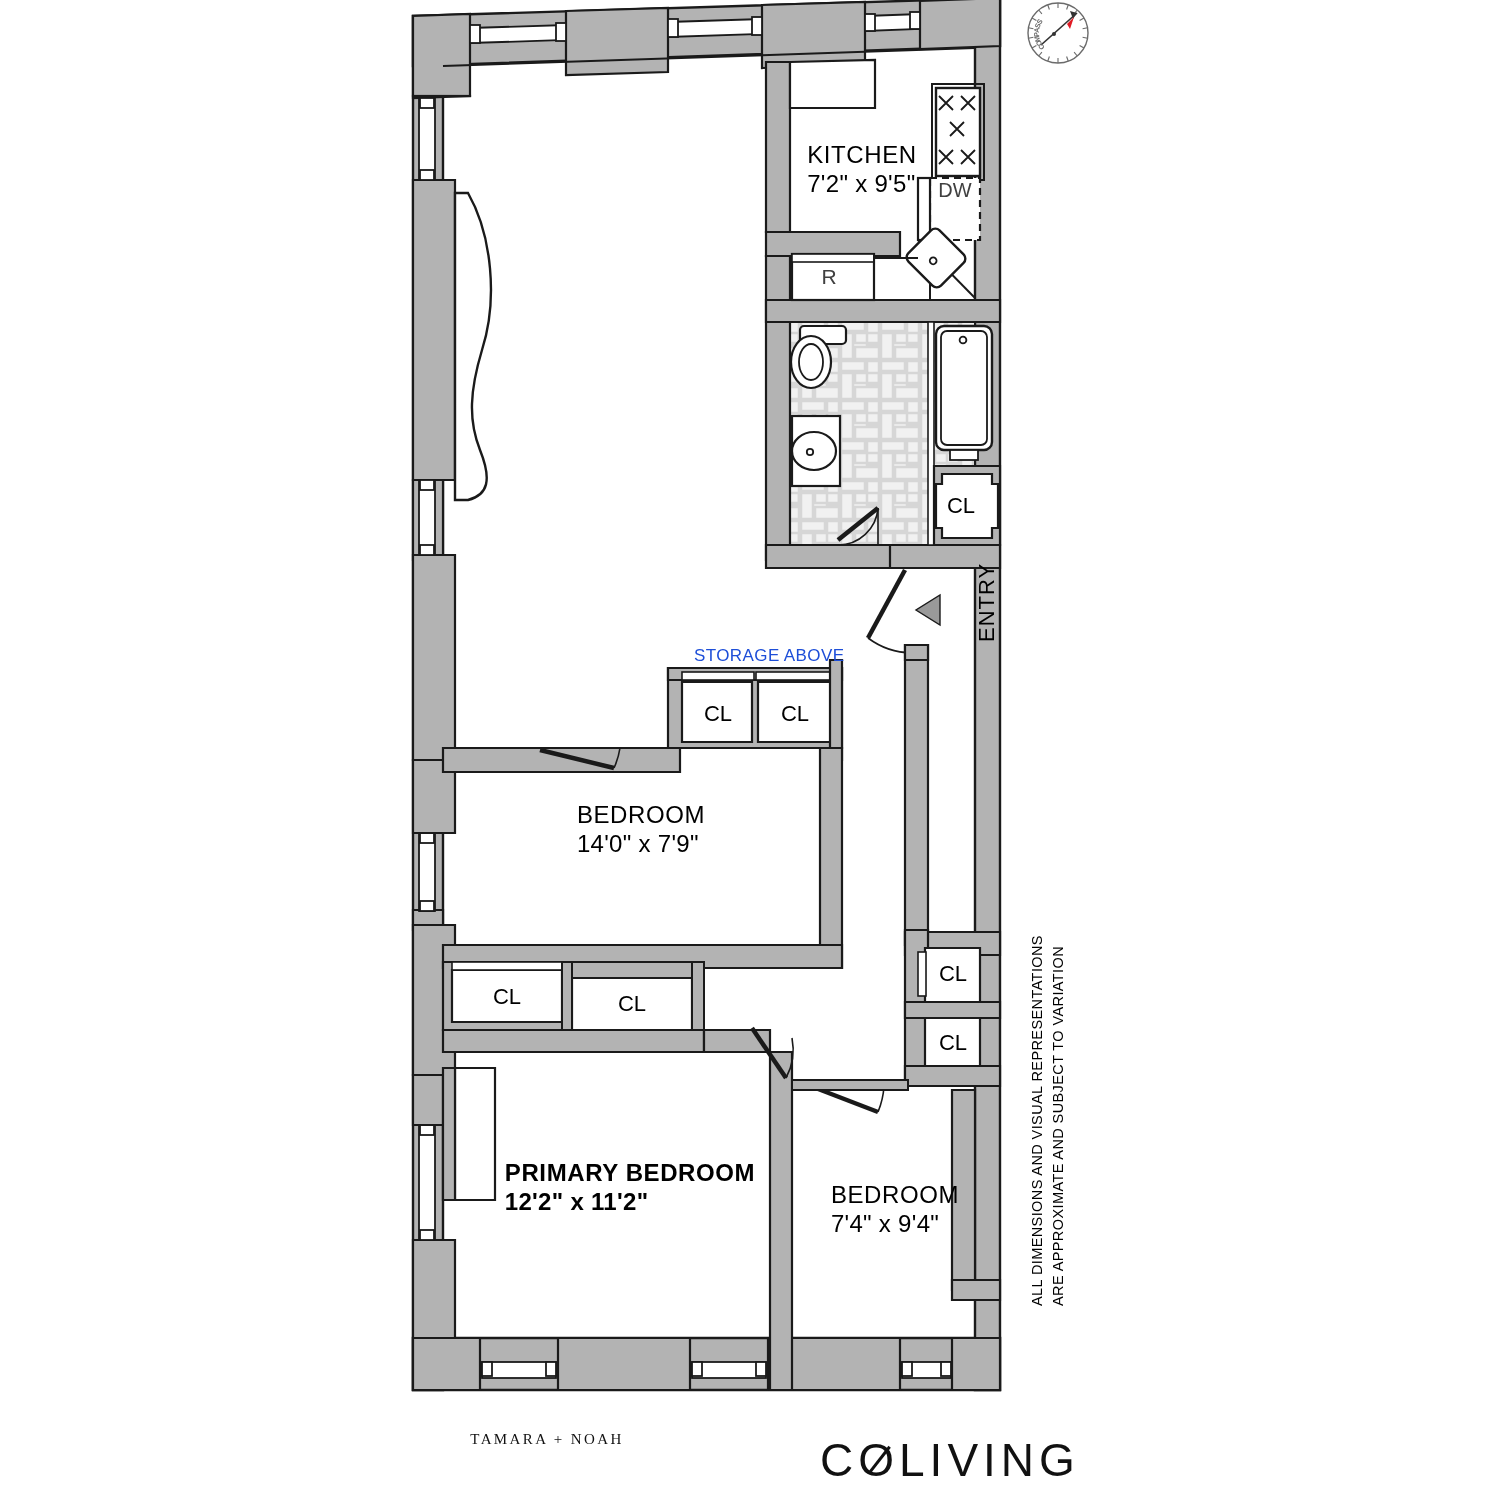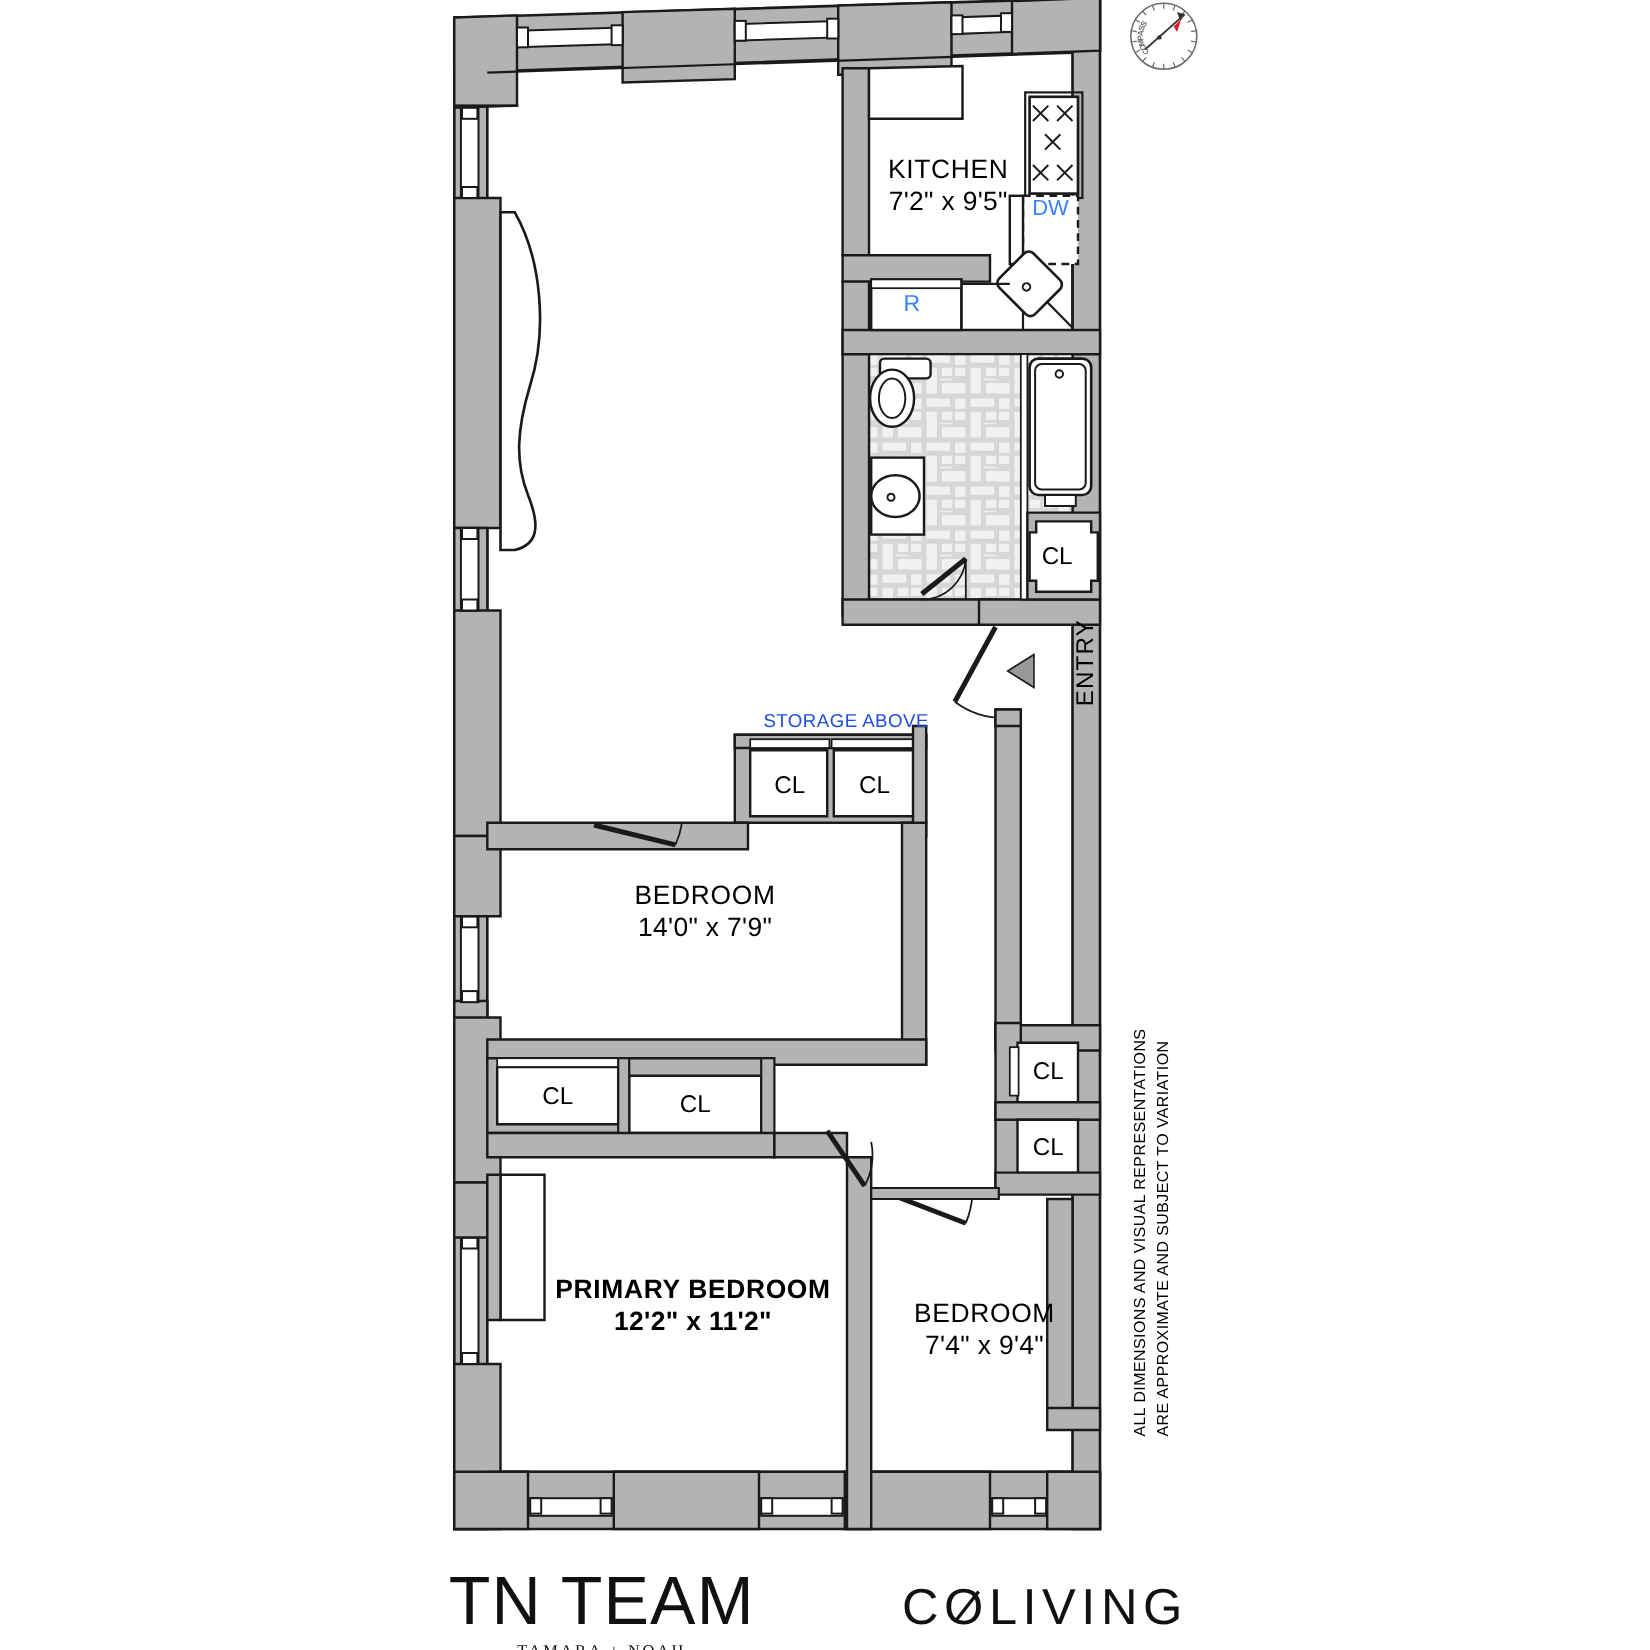--- a/index.html
+++ b/index.html
@@ -15,21 +15,21 @@
     overflow: hidden;
   }
   .svg-layer {
     position: absolute;
     left: 0; top: 0;
     width: 1500px;
     height: 1500px;
   }
   .room-label {
     position: absolute;
-    text-align: center;
+    text-align: left;
     color: #000000;
     line-height: 1.22;
     white-space: nowrap;
   }
   .room-label .rm-name {
     display: block;
     font-size: 24px;
     letter-spacing: 0.6px;
   }
   .room-label .rm-dim {
@@ -40,21 +40,21 @@
   .cl-label {
     position: absolute;
     font-size: 22px;
     color: #000;
     text-align: left;
     white-space: nowrap;
   }
   .tiny-label {
     position: absolute;
     font-size: 15px;
-    color: #3b82f6;
+    color: #404040;
     white-space: nowrap;
   }
   .storage-label {
     position: absolute;
     font-size: 17px;
     letter-spacing: 0.4px;
     color: #1d4ed8;
     white-space: nowrap;
   }
   .entry-label {
@@ -539,21 +539,20 @@
 
   <div class="storage-label" style="left:694px; top:646px;">STORAGE ABOVE</div>
 
   <div class="entry-label" style="left:974px; top:642px;">ENTRY</div>
 
   <div class="disclaimer" style="left:1029px; top:1306px;">ALL DIMENSIONS AND VISUAL REPRESENTATIONS</div>
   <div class="disclaimer" style="left:1050px; top:1306px;">ARE APPROXIMATE AND SUBJECT TO VARIATION</div>
 
   <div class="footer">
     <div class="logo-tn">
-      <div class="tn-main">TN TEAM</div>
       <div class="tn-sub">TAMARA + NOAH</div>
     </div>
     <div class="logo-compass">
       <span>C</span><span class="compass-o"><span>O</span><span class="slash"></span></span><span>LIVING</span>
     </div>
   </div>
 
 </div>
 
 </body></html>

